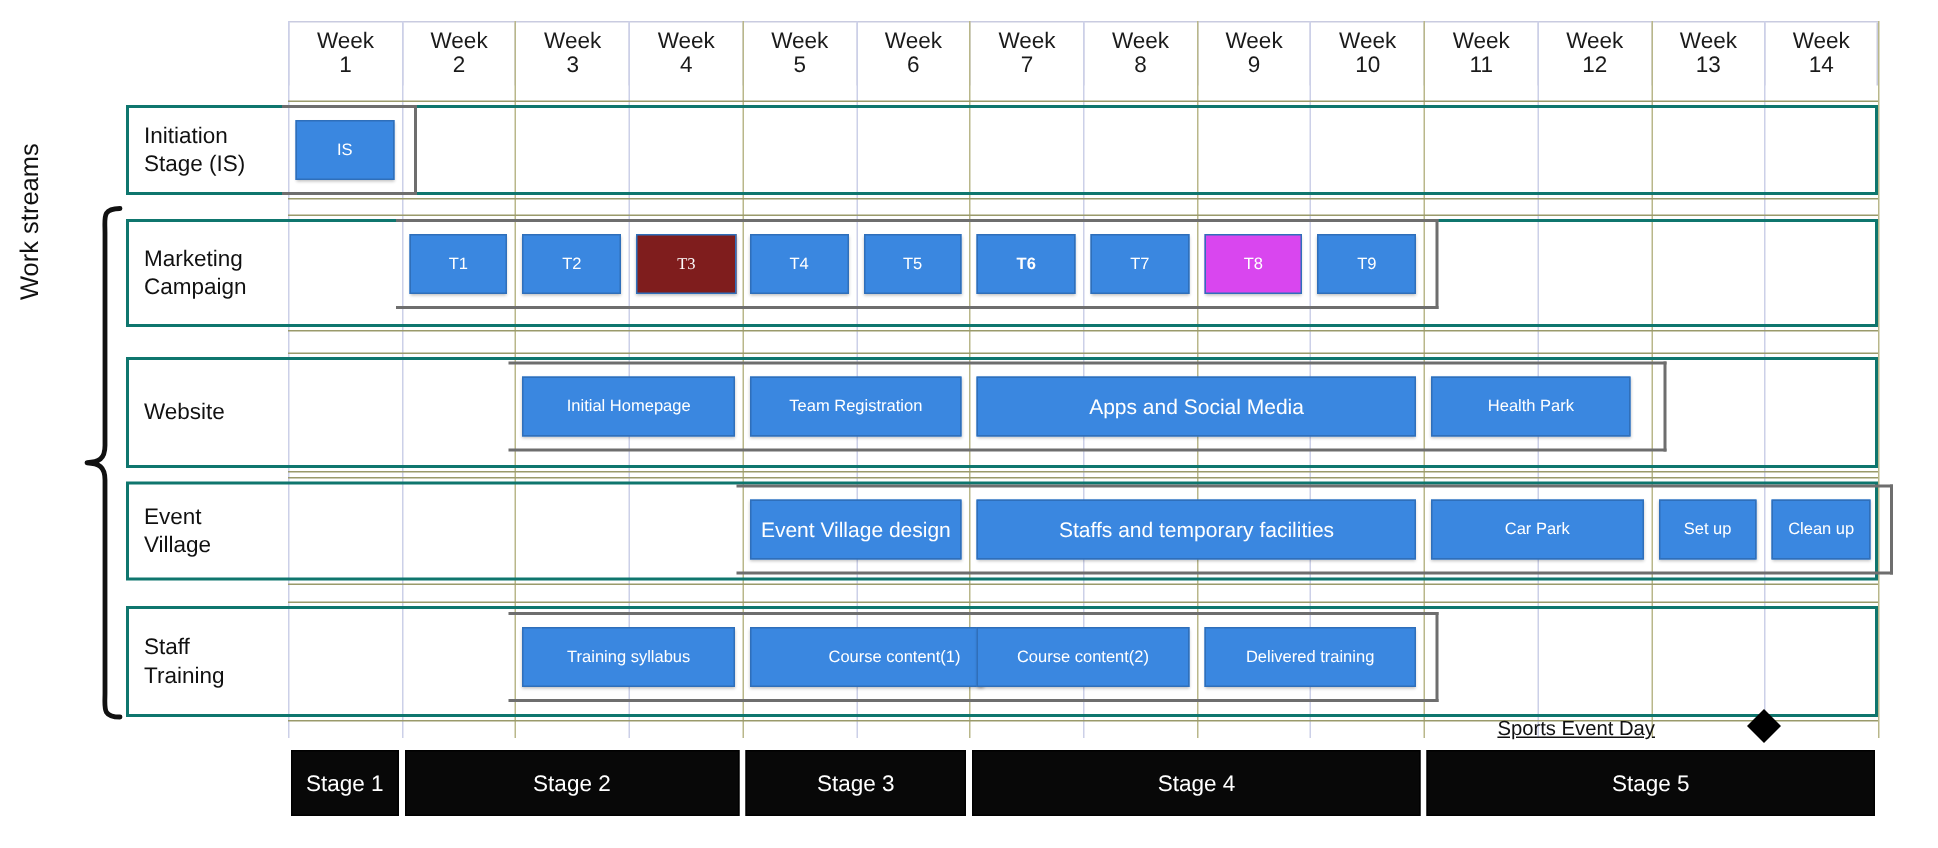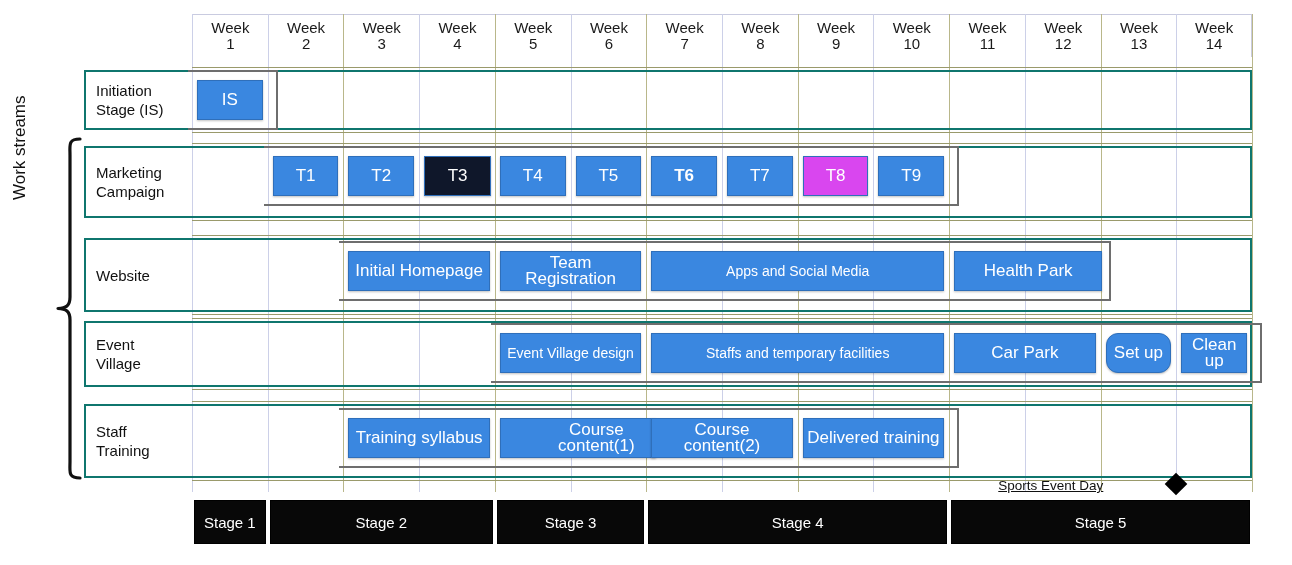--- a/index.html
+++ b/index.html
@@ -56,21 +56,21 @@
   .lane-sep{
     position:absolute;left:192px;width:1060px;height:1px;background:#9a9a6b;
   }
 
   
   .bar{
     position:absolute;height:40px;
     background:#3a87e0;
     border:1px solid #2f6fba;
     box-sizing:border-box;
-    color:#fff;font-size:17px;line-height:16px;
+    color:#fff;font-size:11px;line-height:16px;
     display:flex;align-items:center;justify-content:center;
     text-align:center;
     box-shadow:0 1px 2px rgba(0,0,0,.25);
     padding:0 2px;
   }
   .bar.small{font-size:14px;}
 
   
   .bracket{
     position:absolute;
@@ -203,52 +203,52 @@
       <div class="lane" style="top: 146px; height: 72px;">
         <div class="lane-label">
           <div>Marketing</div>
           <div>Campaign</div>
         </div>
       </div>
       <div class="lane-sep" style="top: 143px;"></div>
       <div class="lane-sep" style="top: 220px;"></div>
       <div class="bar" style="left: 272.714px; width: 65.7143px; top: 156px; background: rgb(58, 135, 224); border-color: rgb(47, 111, 186);">T1</div>
       <div class="bar" style="left: 348.429px; width: 65.7143px; top: 156px; background: rgb(58, 135, 224); border-color: rgb(47, 111, 186);">T2</div>
-      <div class="bar" style="left: 424.143px; width: 67px; top: 156px; background: #0f172a; border-color: rgb(47, 111, 186);">T3</div>
+      <div class="bar" style="left: 424.143px; width: 67px; top: 156px; background: #7f1d1d; border-color: rgb(47, 111, 186); font-family: Liberation Serif, serif;">T3</div>
       <div class="bar" style="left: 499.857px; width: 65.7143px; top: 156px; background: rgb(58, 135, 224); border-color: rgb(47, 111, 186);">T4</div>
       <div class="bar" style="left: 575.571px; width: 65.7143px; top: 156px; background: rgb(58, 135, 224); border-color: rgb(47, 111, 186);">T5</div>
       <div class="bar" style="left: 651.286px; width: 65.7143px; top: 156px; background: rgb(58, 135, 224); border-color: rgb(47, 111, 186); font-weight: bold;">T6</div>
       <div class="bar" style="left: 727px; width: 65.7143px; top: 156px; background: rgb(58, 135, 224); border-color: rgb(47, 111, 186);">T7</div>
       <div class="bar" style="left: 802.714px; width: 65.7143px; top: 156px; background: #d946ef; border-color: rgb(47, 111, 186);">T8</div>
       <div class="bar" style="left: 878.429px; width: 65.7143px; top: 156px; background: rgb(58, 135, 224); border-color: rgb(47, 111, 186);">T9</div>
       <div class="bracket" style="left: 263.714px; width: 695.429px; top: 146px; height: 60px; border-left: none rgb(110, 110, 110); border-top-color: rgb(110, 110, 110); border-right-color: rgb(110, 110, 110); border-bottom-color: rgb(110, 110, 110);"></div>
       <div class="lane" style="top: 238px; height: 74px;">
         <div class="lane-label">
           <div>Website</div>
         </div>
       </div>
       <div class="lane-sep" style="top: 235px;"></div>
       <div class="lane-sep" style="top: 314px;"></div>
       <div class="bar" style="left: 348.429px; width: 141.429px; top: 251px; background: rgb(58, 135, 224); border-color: rgb(47, 111, 186);">Initial Homepage</div>
       <div class="bar" style="left: 499.857px; width: 141.429px; top: 251px; background: rgb(58, 135, 224); border-color: rgb(47, 111, 186);">Team Registration</div>
       <div class="bar small" style="left: 651.286px; width: 292.857px; top: 251px; background: rgb(58, 135, 224); border-color: rgb(47, 111, 186);">Apps and Social Media</div>
-      <div class="bar" style="left: 954.143px; width: 148px; top: 251px; background: rgb(58, 135, 224); border-color: rgb(47, 111, 186);">Health Park</div>
+      <div class="bar" style="left: 954.143px; width: 133px; top: 251px; background: rgb(58, 135, 224); border-color: rgb(47, 111, 186);">Health Park</div>
       <div class="bracket" style="left: 339.429px; width: 771.143px; top: 241px; height: 60px; border-left: none rgb(110, 110, 110); border-top-color: rgb(110, 110, 110); border-right-color: rgb(110, 110, 110); border-bottom-color: rgb(110, 110, 110);"></div>
       <div class="lane" style="top: 321px; height: 66px;">
         <div class="lane-label">
           <div>Event</div>
           <div>Village</div>
         </div>
       </div>
       <div class="lane-sep" style="top: 318px;"></div>
       <div class="lane-sep" style="top: 389px;"></div>
       <div class="bar small" style="left: 499.857px; width: 141.429px; top: 333px; background: rgb(58, 135, 224); border-color: rgb(47, 111, 186);">Event Village design</div>
       <div class="bar small" style="left: 651.286px; width: 292.857px; top: 333px; background: rgb(58, 135, 224); border-color: rgb(47, 111, 186);">Staffs and temporary facilities</div>
       <div class="bar" style="left: 954.143px; width: 141.429px; top: 333px; background: rgb(58, 135, 224); border-color: rgb(47, 111, 186);">Car Park</div>
-      <div class="bar" style="left: 1105.57px; width: 65.7143px; top: 333px; background: rgb(58, 135, 224); border-color: rgb(47, 111, 186); border-radius: 12px;">Set up</div>
+      <div class="bar" style="left: 1105.57px; width: 65.7143px; top: 333px; background: rgb(58, 135, 224); border-color: rgb(47, 111, 186);">Set up</div>
       <div class="bar" style="left: 1181.29px; width: 65.7143px; top: 333px; background: rgb(58, 135, 224); border-color: rgb(47, 111, 186);">Clean up</div>
       <div class="bracket" style="left: 490.857px; width: 771.143px; top: 323px; height: 60px; border-left: none rgb(110, 110, 110); border-top-color: rgb(110, 110, 110); border-right-color: rgb(110, 110, 110); border-bottom-color: rgb(110, 110, 110);"></div>
       <div class="lane" style="top: 404px; height: 74px;">
         <div class="lane-label">
           <div>Staff</div>
           <div>Training</div>
         </div>
       </div>
       <div class="lane-sep" style="top: 401px;"></div>
       <div class="lane-sep" style="top: 480px;"></div>

